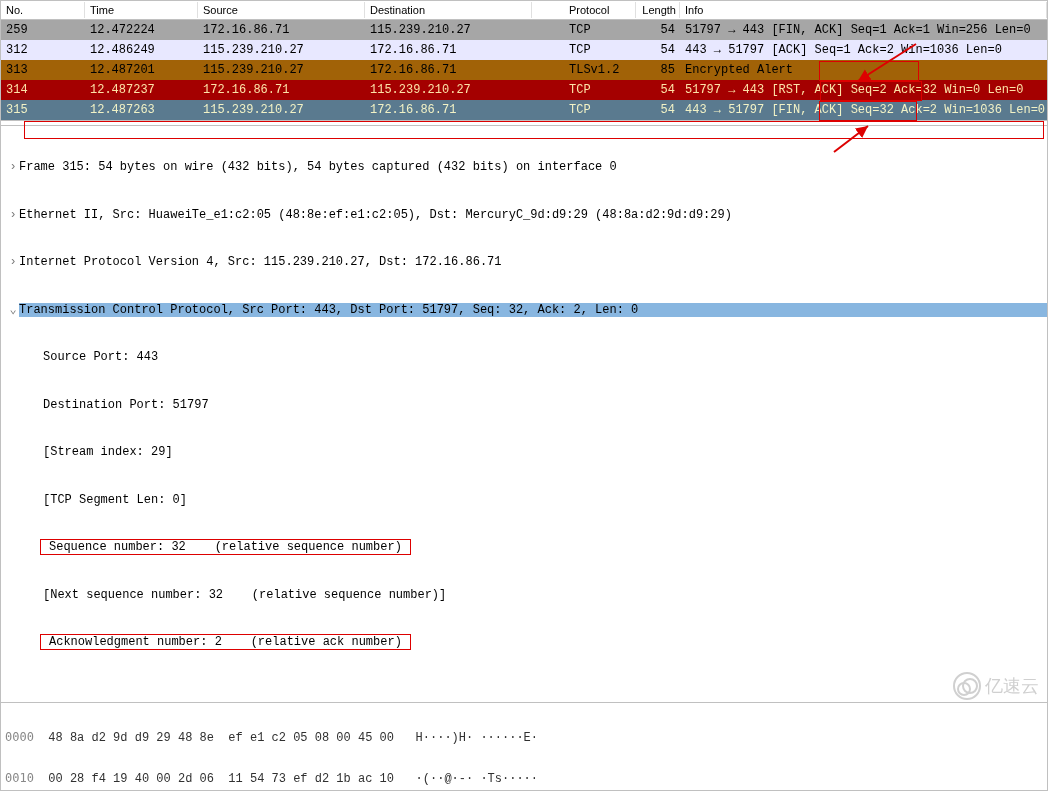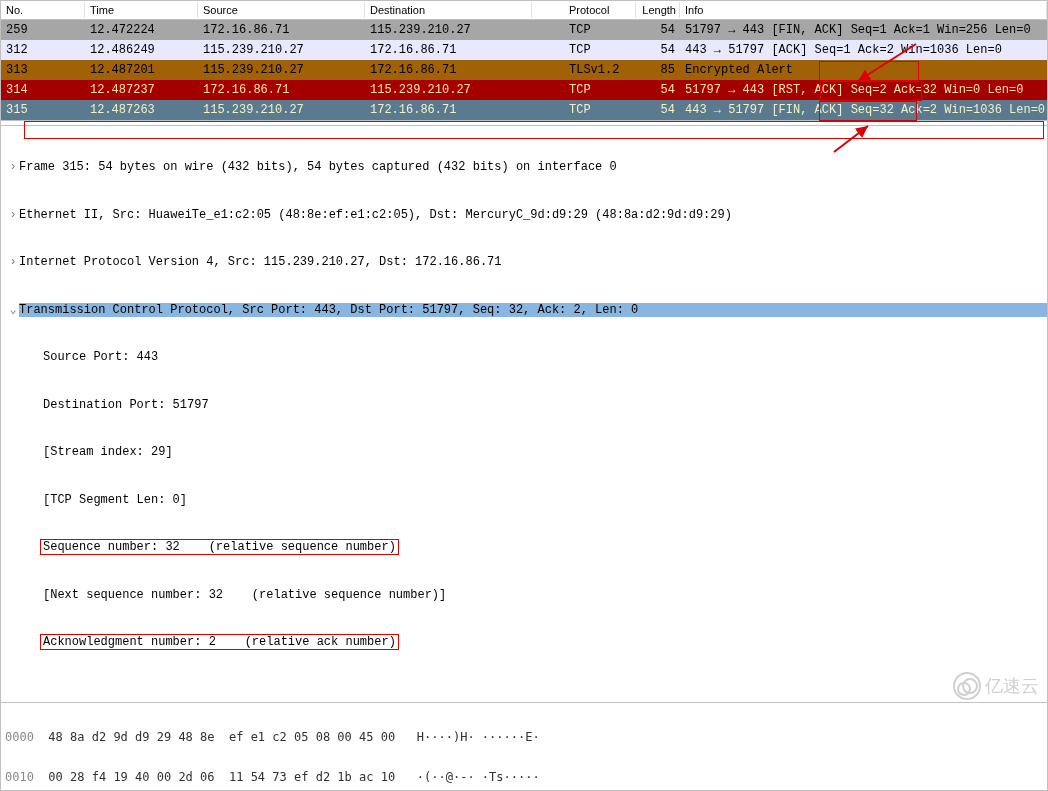--- a/index.html
+++ b/index.html
@@ -58,38 +58,38 @@
     overflow: hidden;
     height: 550px;
     position: relative;
     white-space: pre;
   }
   .dl { line-height: 19.5px; white-space: pre; }
   .toggle { display:inline-block; width: 12px; color:#7a7a7a; text-align:center;}
   .i0 { padding-left: 4px; }
   .i2 { padding-left: 40px; }
   .hl-sel { background: #88b6e0; display:inline;}
-  .redbox { border: 1px solid #d00; padding: 0 2px; margin-left:-3px; display:inline;}
+  .redbox { border: 1px solid #d00; padding: 0 8px; margin-left:-3px; display:inline;}
 
   .hex-pane {
     border-top: 1px solid #c0c0c0;
     padding: 4px 4px;
     font-family: Consolas, monospace;
     white-space: pre;
     line-height: 20px;
     color: #707070;
     position: absolute;
     bottom: 0;
     left:0;
     right:0;
     height: 88px;
     background: #fff;
   }
   .hex-off { color:#888; }
-  .hex-data { color:#303030; }
+  .hex-data { color:#303030;font-family:Liberation Mono, monospace; }
   
   .arrow-svg { position:absolute; pointer-events:none; }
   .watermark {
     position: absolute; right: 8px; bottom: 90px;
     font-family: Arial; font-size: 18px; color:#d0d0d0;
     display:flex; align-items:center; gap:4px;
   }
   .wm-icon { width:28px; height:28px; border:2px solid #d0d0d0; border-radius:50%;
     position:relative; display:inline-block;}
   .wm-icon::before, .wm-icon::after { content:''; position:absolute; border:2px solid #d0d0d0;

